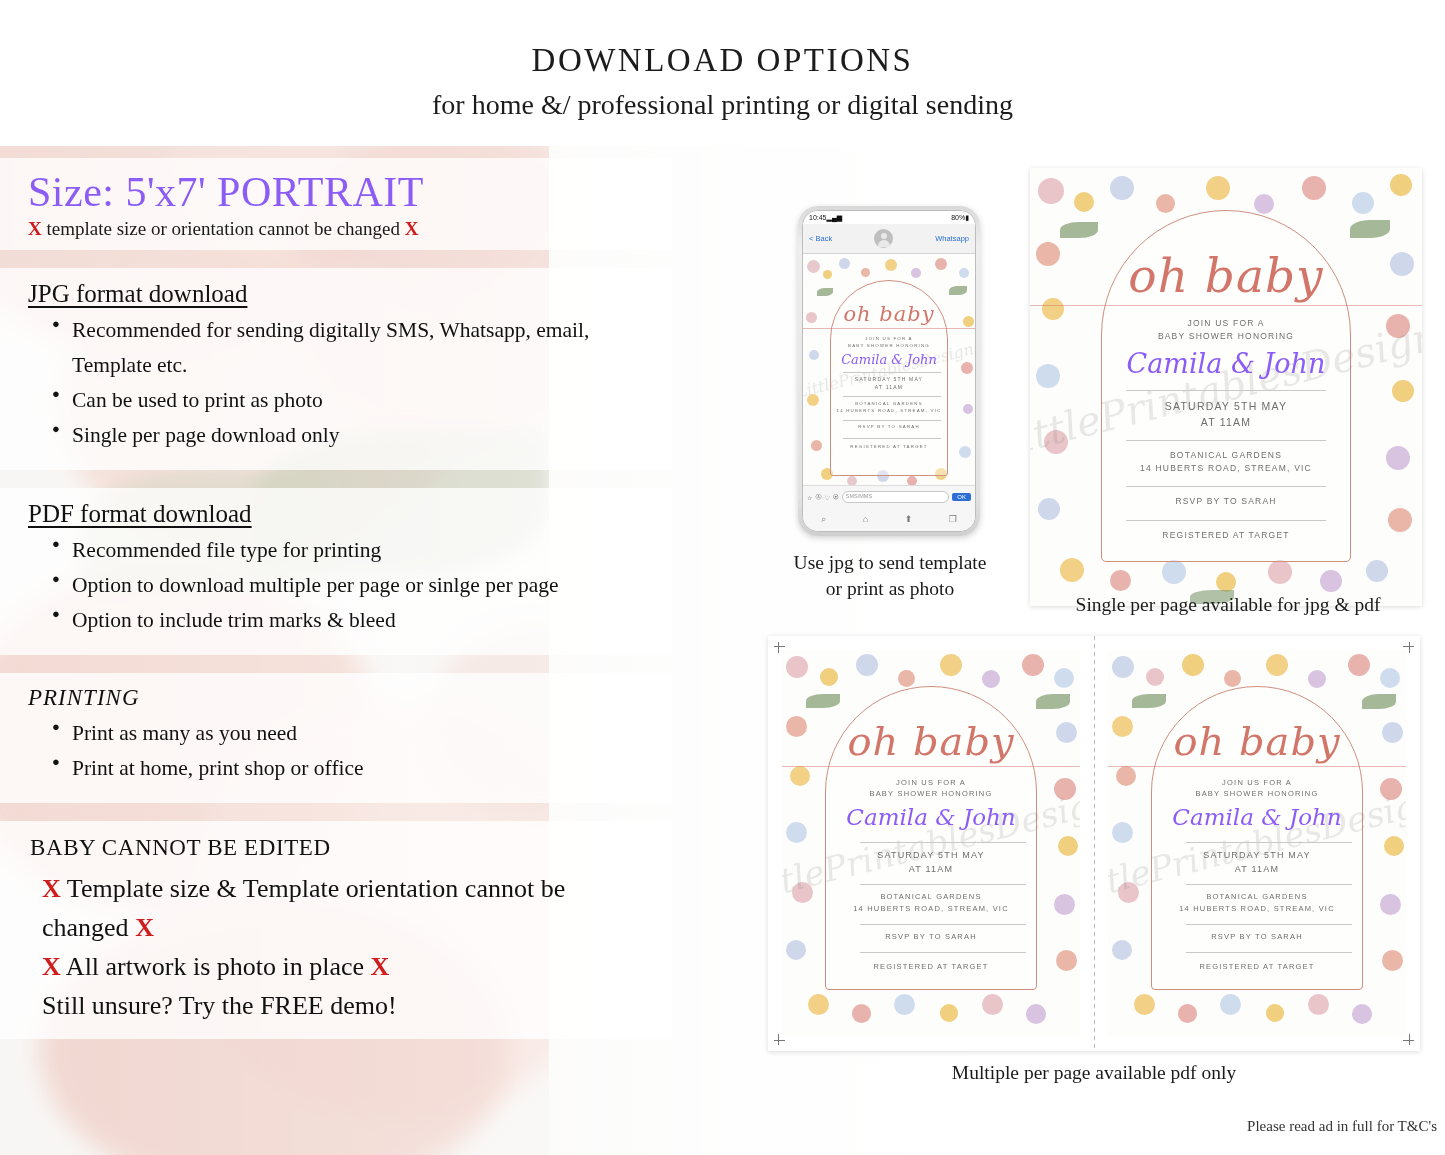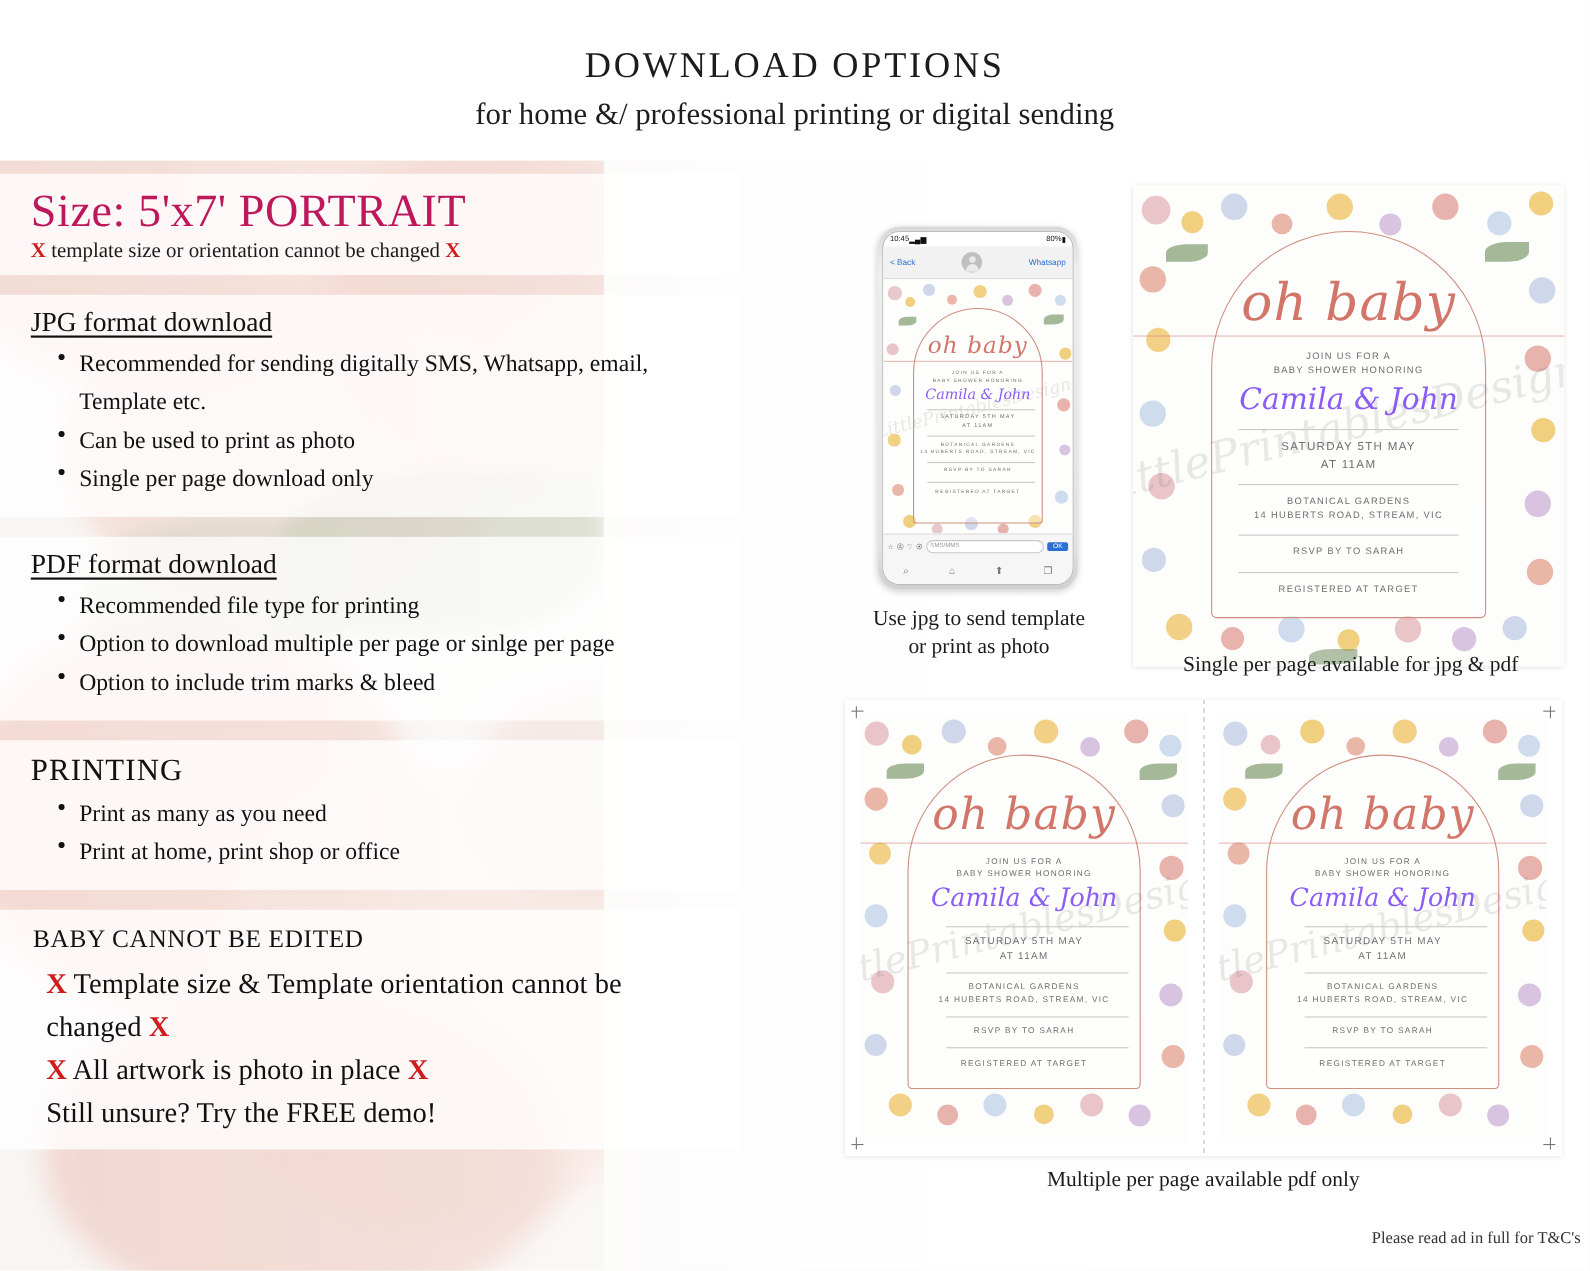--- a/index.html
+++ b/index.html
@@ -54,31 +54,31 @@
   .left-col { position: absolute; left: 0; top: 158px; width: 672px; z-index: 6; }
 
   .panel {
     background: rgba(255,255,255,0.78);
     padding: 10px 18px 14px 28px;
     margin-bottom: 18px;
   }
   .panel.tight { padding-bottom: 10px; }
 
   .size-title {
-    font-size: 42px; color: #be185d; margin: 0 0 2px 0; font-weight: 400;
+    font-size: 42px; color: #8b5cf6; margin: 0 0 2px 0; font-weight: 400;
     letter-spacing: 0.5px;
   }
   .size-sub { font-size: 19px; color: #1a1a1a; margin: 0; }
   .x-mark { color: #cf1d1d; font-weight: 700; }
 
   .sec-head {
     font-size: 25px; color: #111; margin: 2px 0 8px 0; font-weight: 400;
     text-decoration: underline; text-underline-offset: 4px;
   }
-  .sec-head.plain { text-decoration: none; letter-spacing: 1px; font-size: 28px; }
+  .sec-head.plain { text-decoration: none; letter-spacing: 1px; font-size: 23px; font-style: italic; }
   ul.bullets { margin: 0; padding: 0 0 0 24px; list-style: none; }
   ul.bullets li {
     font-size: 21.5px; color: #111; line-height: 1.35; margin-bottom: 6px;
     position: relative; padding-left: 20px;
   }
   ul.bullets li::before {
     content: "●"; position: absolute; left: 0; top: -1px; font-size: 13px; color: #111;
   }
   ul.bullets li.cont::before { content: ""; }
 

